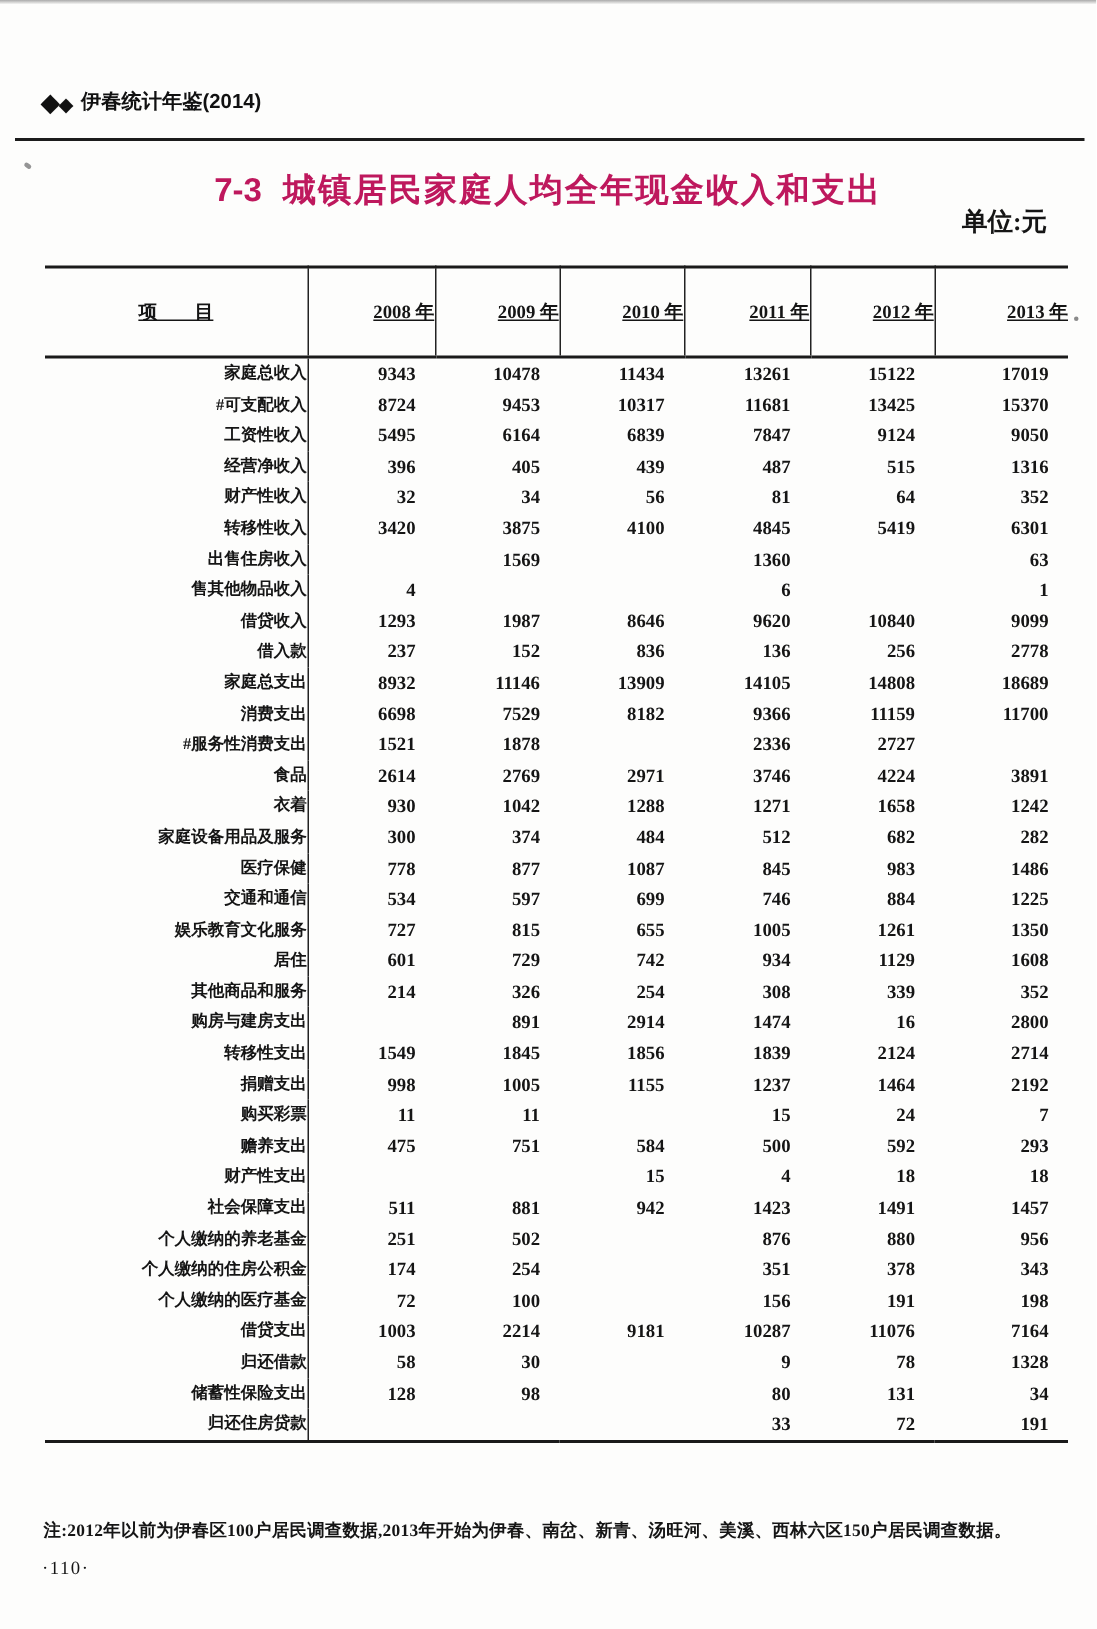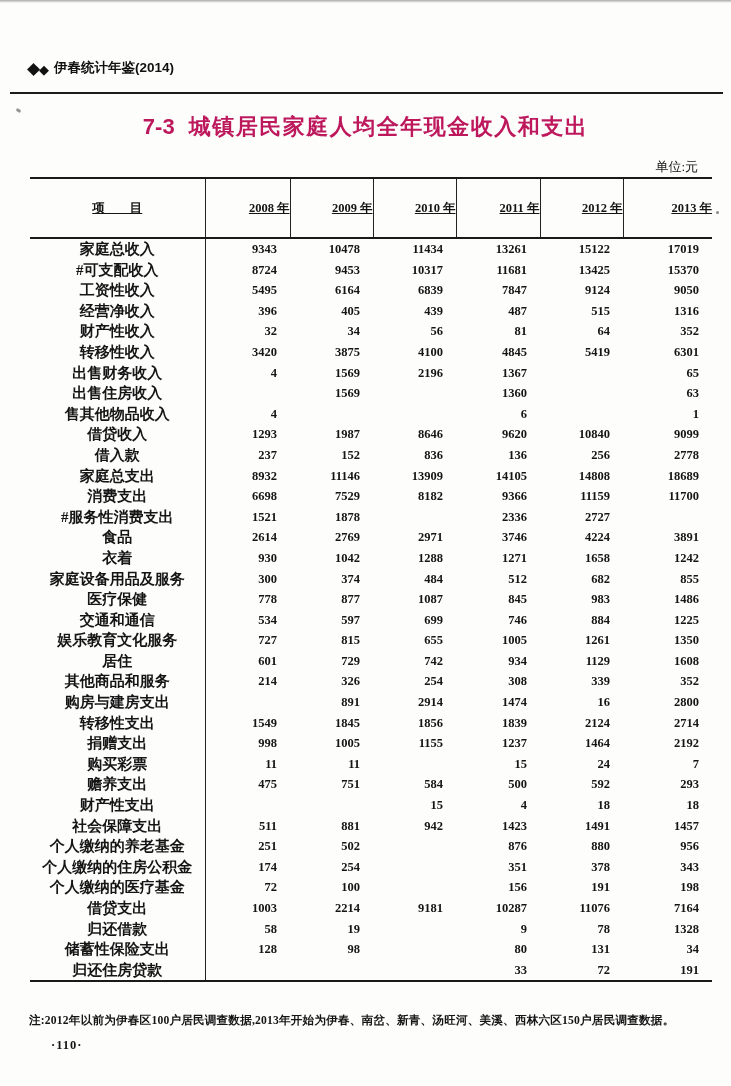--- a/index.html
+++ b/index.html
@@ -42,22 +42,22 @@
     background: #1c1c1c;
   }
   .title {
     position: absolute; top: 112px; left: 0; width: 100%;
     margin: 0; text-align: center;
     font-family: "Liberation Sans", "DejaVu Sans", sans-serif;
     font-weight: bold; font-size: 22px; letter-spacing: 1.5px; color: #be185d;
   }
   .title .num { margin-right: 14px; letter-spacing: 0; }
   .unit {
-    position: absolute; top: 158px; right: 33px;
-    font-size: 13px; font-weight: normal;
+    position: absolute; top: 136px; right: 33px;
+    font-size: 17px; font-weight: bold;
   }
   .data-table {
     position: absolute; top: 177px; left: 30px; width: 682px;
     border-collapse: collapse; table-layout: fixed;
     border-top: 2.5px solid #1a1a1a;
     border-bottom: 2.5px solid #1a1a1a;
   }
   .data-table thead th {
     height: 58px;
     border-bottom: 2.5px solid #1a1a1a;
@@ -67,34 +67,34 @@
     text-decoration: underline;
   }
   .data-table thead th + th { border-left: 1.5px solid #222; text-align: right; }
   .data-table tbody td {
     height: 20.6px; line-height: 20.6px;
     padding: 0; font-size: 12.5px; font-weight: bold;
     white-space: nowrap; overflow: hidden;
   }
   .data-table tbody td.item-cell {
     border-right: 1.5px solid #222;
-    font-size: 15px; text-align: center;
+    font-size: 11px; text-align: right;
   }
   .data-table tbody td.val { text-align: right; padding-right: 13px; }
   .indent-0 { padding-left: 7px; }
   .indent-1 { padding-left: 21px; }
   .indent-2 { padding-left: 35px; }
   .note {
     position: absolute; top: 1013px; left: 29px; width: 690px;
     font-size: 11.6px; font-weight: bold; white-space: nowrap;
     letter-spacing: 0.2px;
   }
   .page-number {
-    position: absolute; top: 1038px; left: 51px;
-    font-size: 12.5px; font-weight: bold; letter-spacing: 1px;
+    position: absolute; top: 1038px; left: 28px;
+    font-size: 12.5px; font-weight: normal; letter-spacing: 1px;
   }
 </style>
 </head>
 <body>
 
 <div class="page">
   <div class="scan-top-edge"></div>
 
   <header class="running-head">
     <span class="diamonds"><span class="d1">◆</span><span class="d2">◆</span></span>
@@ -179,29 +179,20 @@
         <tr>
     <td class="item-cell indent-1">转移性收入</td>
     <td class="val">3420</td>
     <td class="val">3875</td>
     <td class="val">4100</td>
     <td class="val">4845</td>
     <td class="val">5419</td>
     <td class="val">6301</td>
   </tr>
         <tr>
-    <td class="item-cell indent-0">出售财务收入</td>
-    <td class="val">4</td>
-    <td class="val">1569</td>
-    <td class="val">2196</td>
-    <td class="val">1367</td>
-    <td class="val"></td>
-    <td class="val">65</td>
-  </tr>
-        <tr>
     <td class="item-cell indent-1">出售住房收入</td>
     <td class="val"></td>
     <td class="val">1569</td>
     <td class="val"></td>
     <td class="val">1360</td>
     <td class="val"></td>
     <td class="val">63</td>
   </tr>
         <tr>
     <td class="item-cell indent-1">售其他物品收入</td>
@@ -275,21 +266,21 @@
     <td class="val">1658</td>
     <td class="val">1242</td>
   </tr>
         <tr>
     <td class="item-cell indent-2">家庭设备用品及服务</td>
     <td class="val">300</td>
     <td class="val">374</td>
     <td class="val">484</td>
     <td class="val">512</td>
     <td class="val">682</td>
-    <td class="val">855</td>
+    <td class="val">282</td>
   </tr>
         <tr>
     <td class="item-cell indent-2">医疗保健</td>
     <td class="val">778</td>
     <td class="val">877</td>
     <td class="val">1087</td>
     <td class="val">845</td>
     <td class="val">983</td>
     <td class="val">1486</td>
   </tr>
@@ -424,21 +415,21 @@
     <td class="val">1003</td>
     <td class="val">2214</td>
     <td class="val">9181</td>
     <td class="val">10287</td>
     <td class="val">11076</td>
     <td class="val">7164</td>
   </tr>
         <tr>
     <td class="item-cell indent-1">归还借款</td>
     <td class="val">58</td>
-    <td class="val">19</td>
+    <td class="val">30</td>
     <td class="val"></td>
     <td class="val">9</td>
     <td class="val">78</td>
     <td class="val">1328</td>
   </tr>
         <tr>
     <td class="item-cell indent-1">储蓄性保险支出</td>
     <td class="val">128</td>
     <td class="val">98</td>
     <td class="val"></td>

